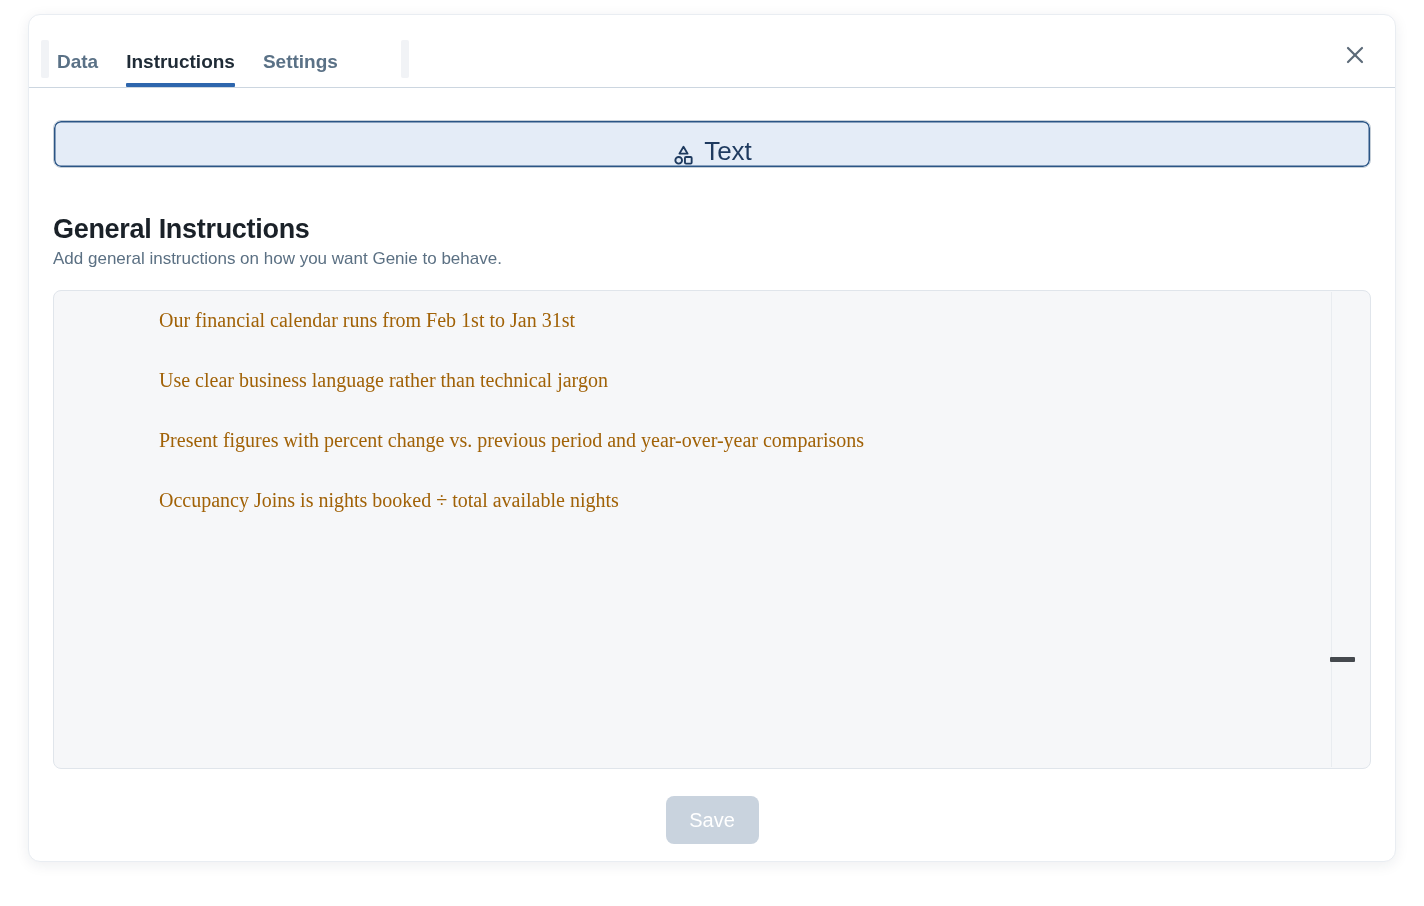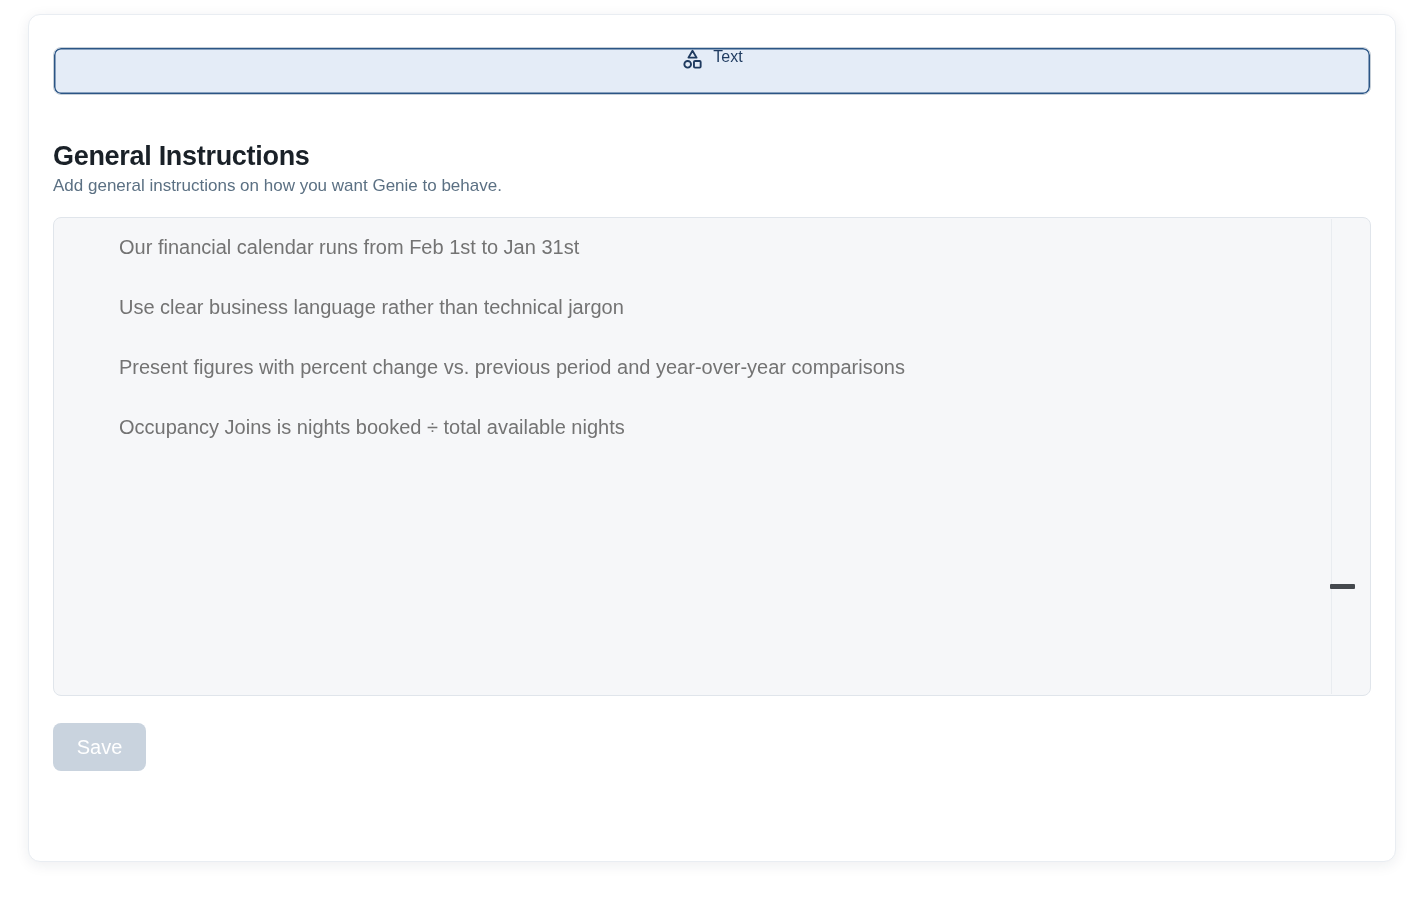--- a/index.html
+++ b/index.html
@@ -42,23 +42,23 @@
 
   
   .content { padding:0 24px; }
 
   .segmented {
     margin-top:32px; display:flex; height:48px;
     border:1px solid #c6cfd8; border-radius:8px; overflow:hidden;
     background:#ffffff;
   }
   .segment {
-    flex:1 1 0; display:flex; align-items:flex-start; justify-content:center; gap:9px;
+    flex:1 1 0; display:flex; align-items:flex-end; justify-content:center; gap:9px;
     background:#ffffff; border:none; border-left:1px solid #c6cfd8;
-    font-family:"Liberation Sans", sans-serif; font-size:16px; color:#121a22;
+    font-family:"Liberation Sans", sans-serif; font-size:26px; color:#121a22;
     cursor:pointer;
   }
   .segment:first-child { border-left:none; }
   .segment.selected {
     background:#e4ecf7; color:#1e3a5f;
     box-shadow:inset 0 0 0 1.5px #2b5585;
     border-radius:7px;
   }
   .segment .seg-icon { display:flex; align-items:center; }
 
@@ -67,44 +67,61 @@
     letter-spacing:-0.3px;
   }
   .section-desc { margin-top:4px; font-size:17px; color:#5b7083; }
 
   .editor {
     position:relative; margin-top:21px; height:479px;
     background:#f6f7f9; border:1px solid #e0e5eb; border-radius:8px;
     padding:14px 40px 0 65px; overflow:hidden; cursor:text;
   }
   .editor .line {
-    font-family:Liberation Sans, sans-serif; font-size:20px; line-height:30px;
-    color:#737373; white-space:pre; margin-bottom:30px;
+    font-family:Liberation Serif, serif; font-size:20px; line-height:30px;
+    color:#a16207; white-space:pre; margin-bottom:30px;margin-left:40px;
   }
   .scroll-track {
     position:absolute; top:1px; bottom:1px; right:38px; width:1px;
     background:#e9ecf0;
   }
   .scroll-thumb {
     position:absolute; top:366px; right:15px; width:25px; height:5px;
     background:#45494e; border-radius:1px; cursor:grab;
   }
 
-  .footer { margin-top:27px; display:flex; justify-content:flex-start; }
+  .footer { margin-top:27px; display:flex; justify-content:center; }
   .save-btn {
     min-width:93px; height:48px; padding:0 22px;
     background:#c9d3de; color:#ffffff; border:none; border-radius:8px;
     font-family:"Liberation Sans", sans-serif; font-size:20px; font-weight:400;
   }
 </style>
 </head>
 <body>
 
 <div class="modal">
 
+  <div class="tabbar">
+    <div class="tab-shadow left"></div>
+    <div class="tab-shadow right"></div>
+    <div class="tabs">
+      <div class="tab">Data</div>
+      <div class="tab active">Instructions</div>
+      <div class="tab">Settings</div>
+    </div>
+    <button class="close-btn">
+      <span style="display:flex;">
+        <svg width="24" height="24" viewBox="0 0 24 24">
+          <line x1="5" y1="5" x2="19" y2="19" stroke="#5c6a78" stroke-width="2.2" stroke-linecap="round"></line>
+          <line x1="19" y1="5" x2="5" y2="19" stroke="#5c6a78" stroke-width="2.2" stroke-linecap="round"></line>
+        </svg>
+      </span>
+    </button>
+  </div>
 
   <div class="content">
 
     <div class="segmented">
       <button class="segment selected">
         <span class="seg-icon">
           <svg width="23" height="23" viewBox="0 0 22 22" fill="none">
             <path d="M11 2.6 L14.9 9.2 H7.1 Z" stroke="#1e3a5f" stroke-width="1.8" stroke-linejoin="round"></path>
             <circle cx="6.4" cy="15.6" r="3.2" stroke="#1e3a5f" stroke-width="1.8"></circle>
             <rect x="12.4" y="12.4" width="6.4" height="6.4" rx="1" stroke="#1e3a5f" stroke-width="1.8"></rect>

